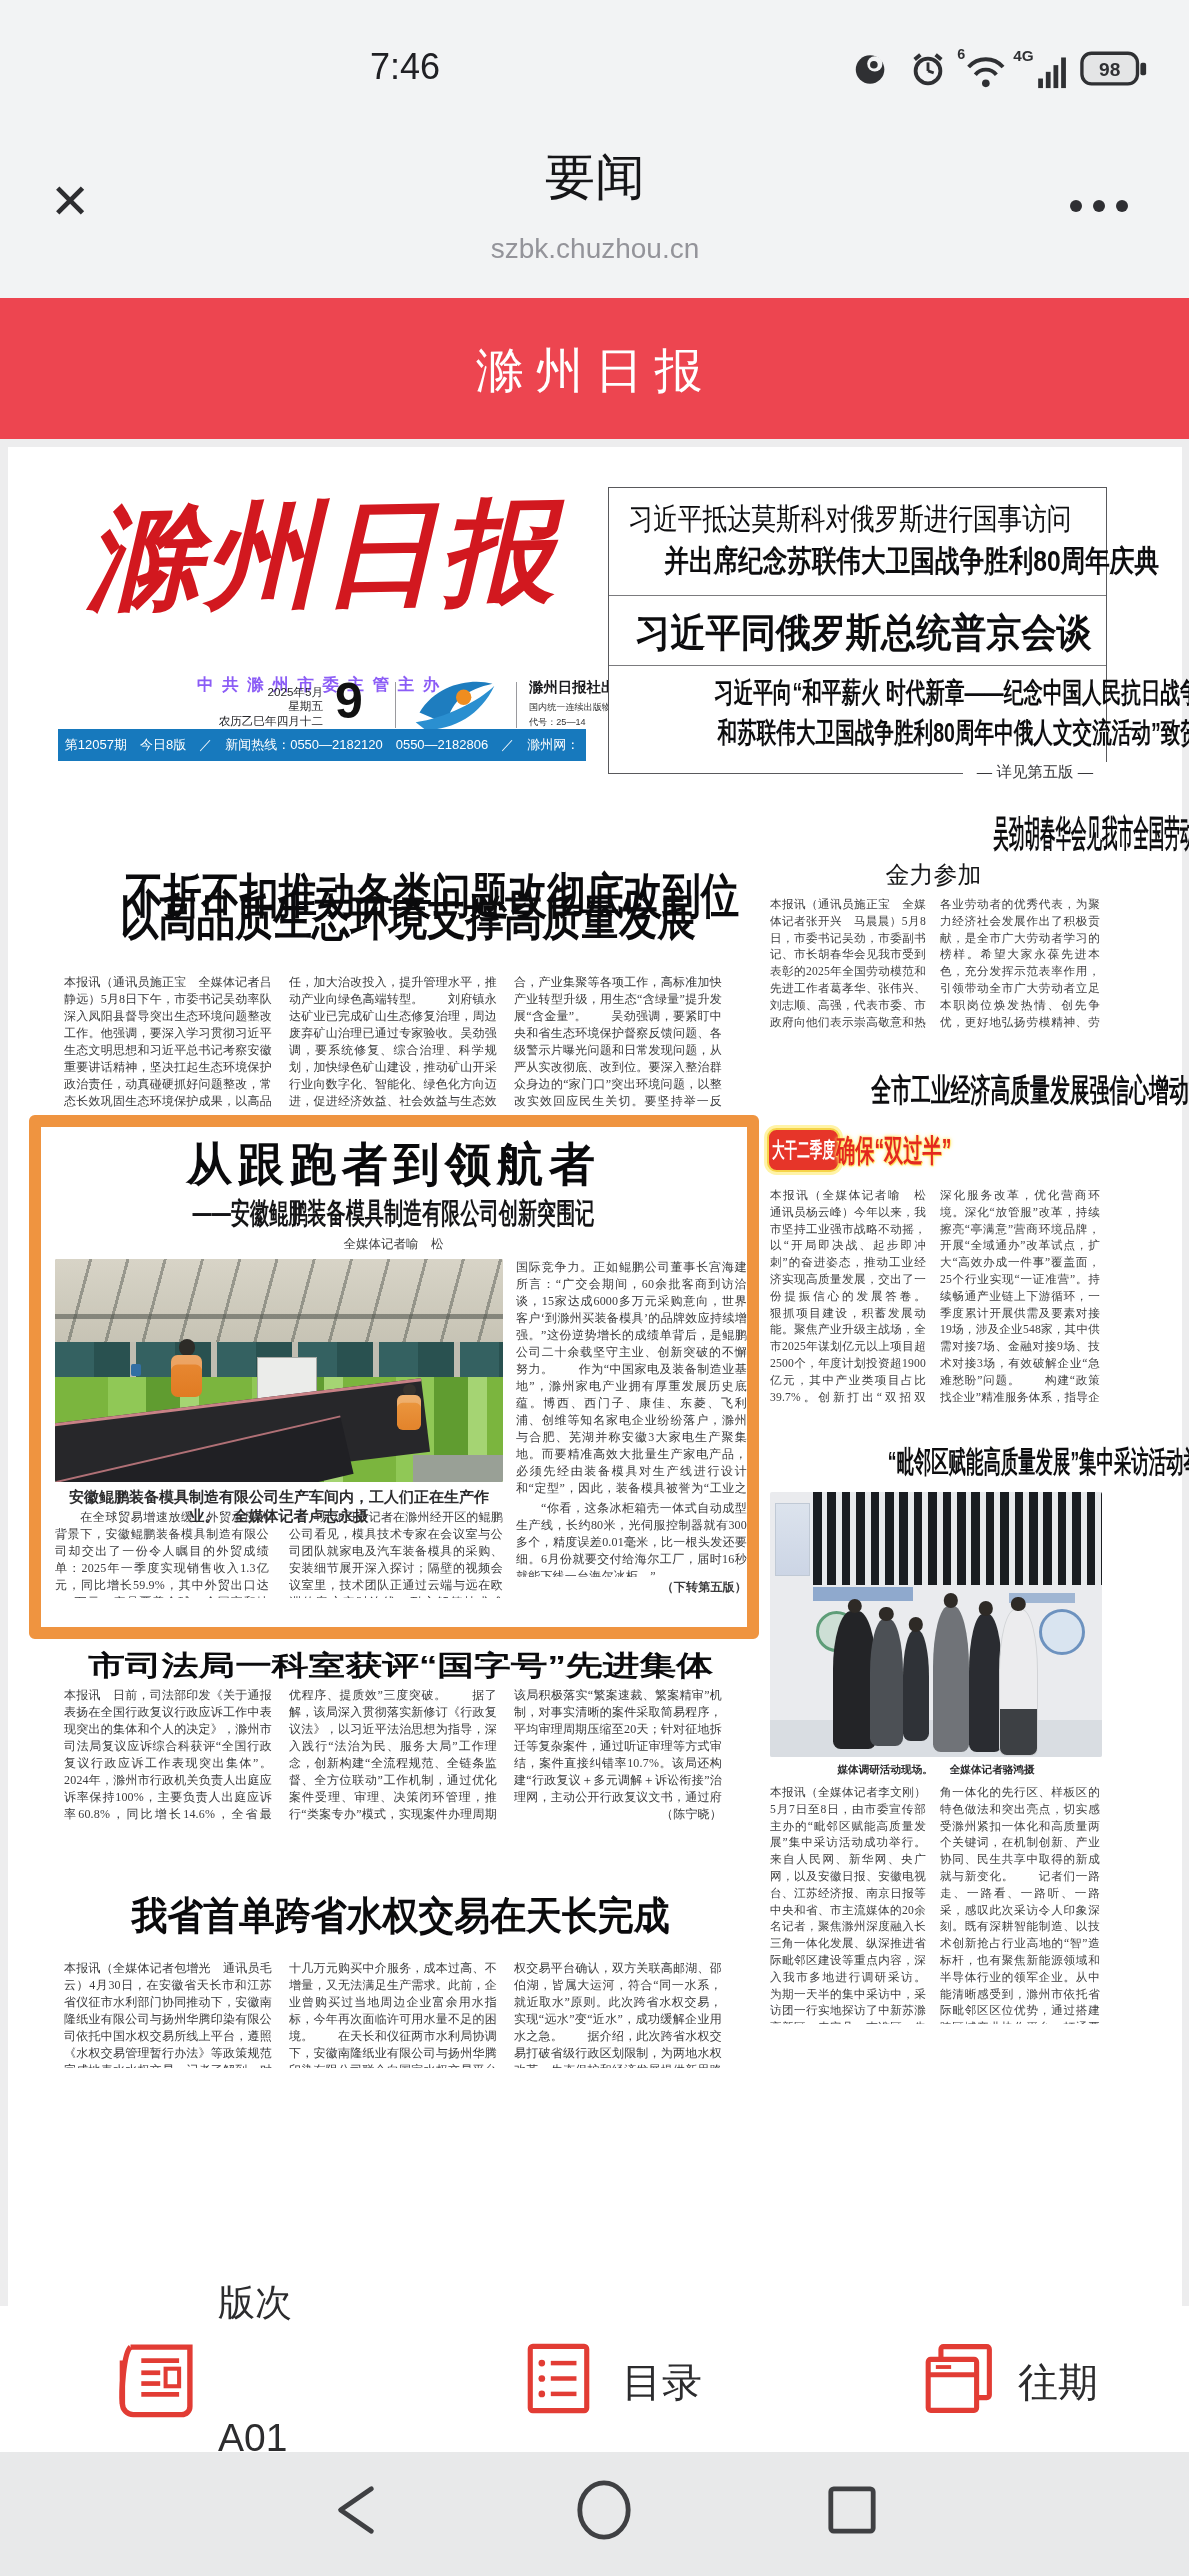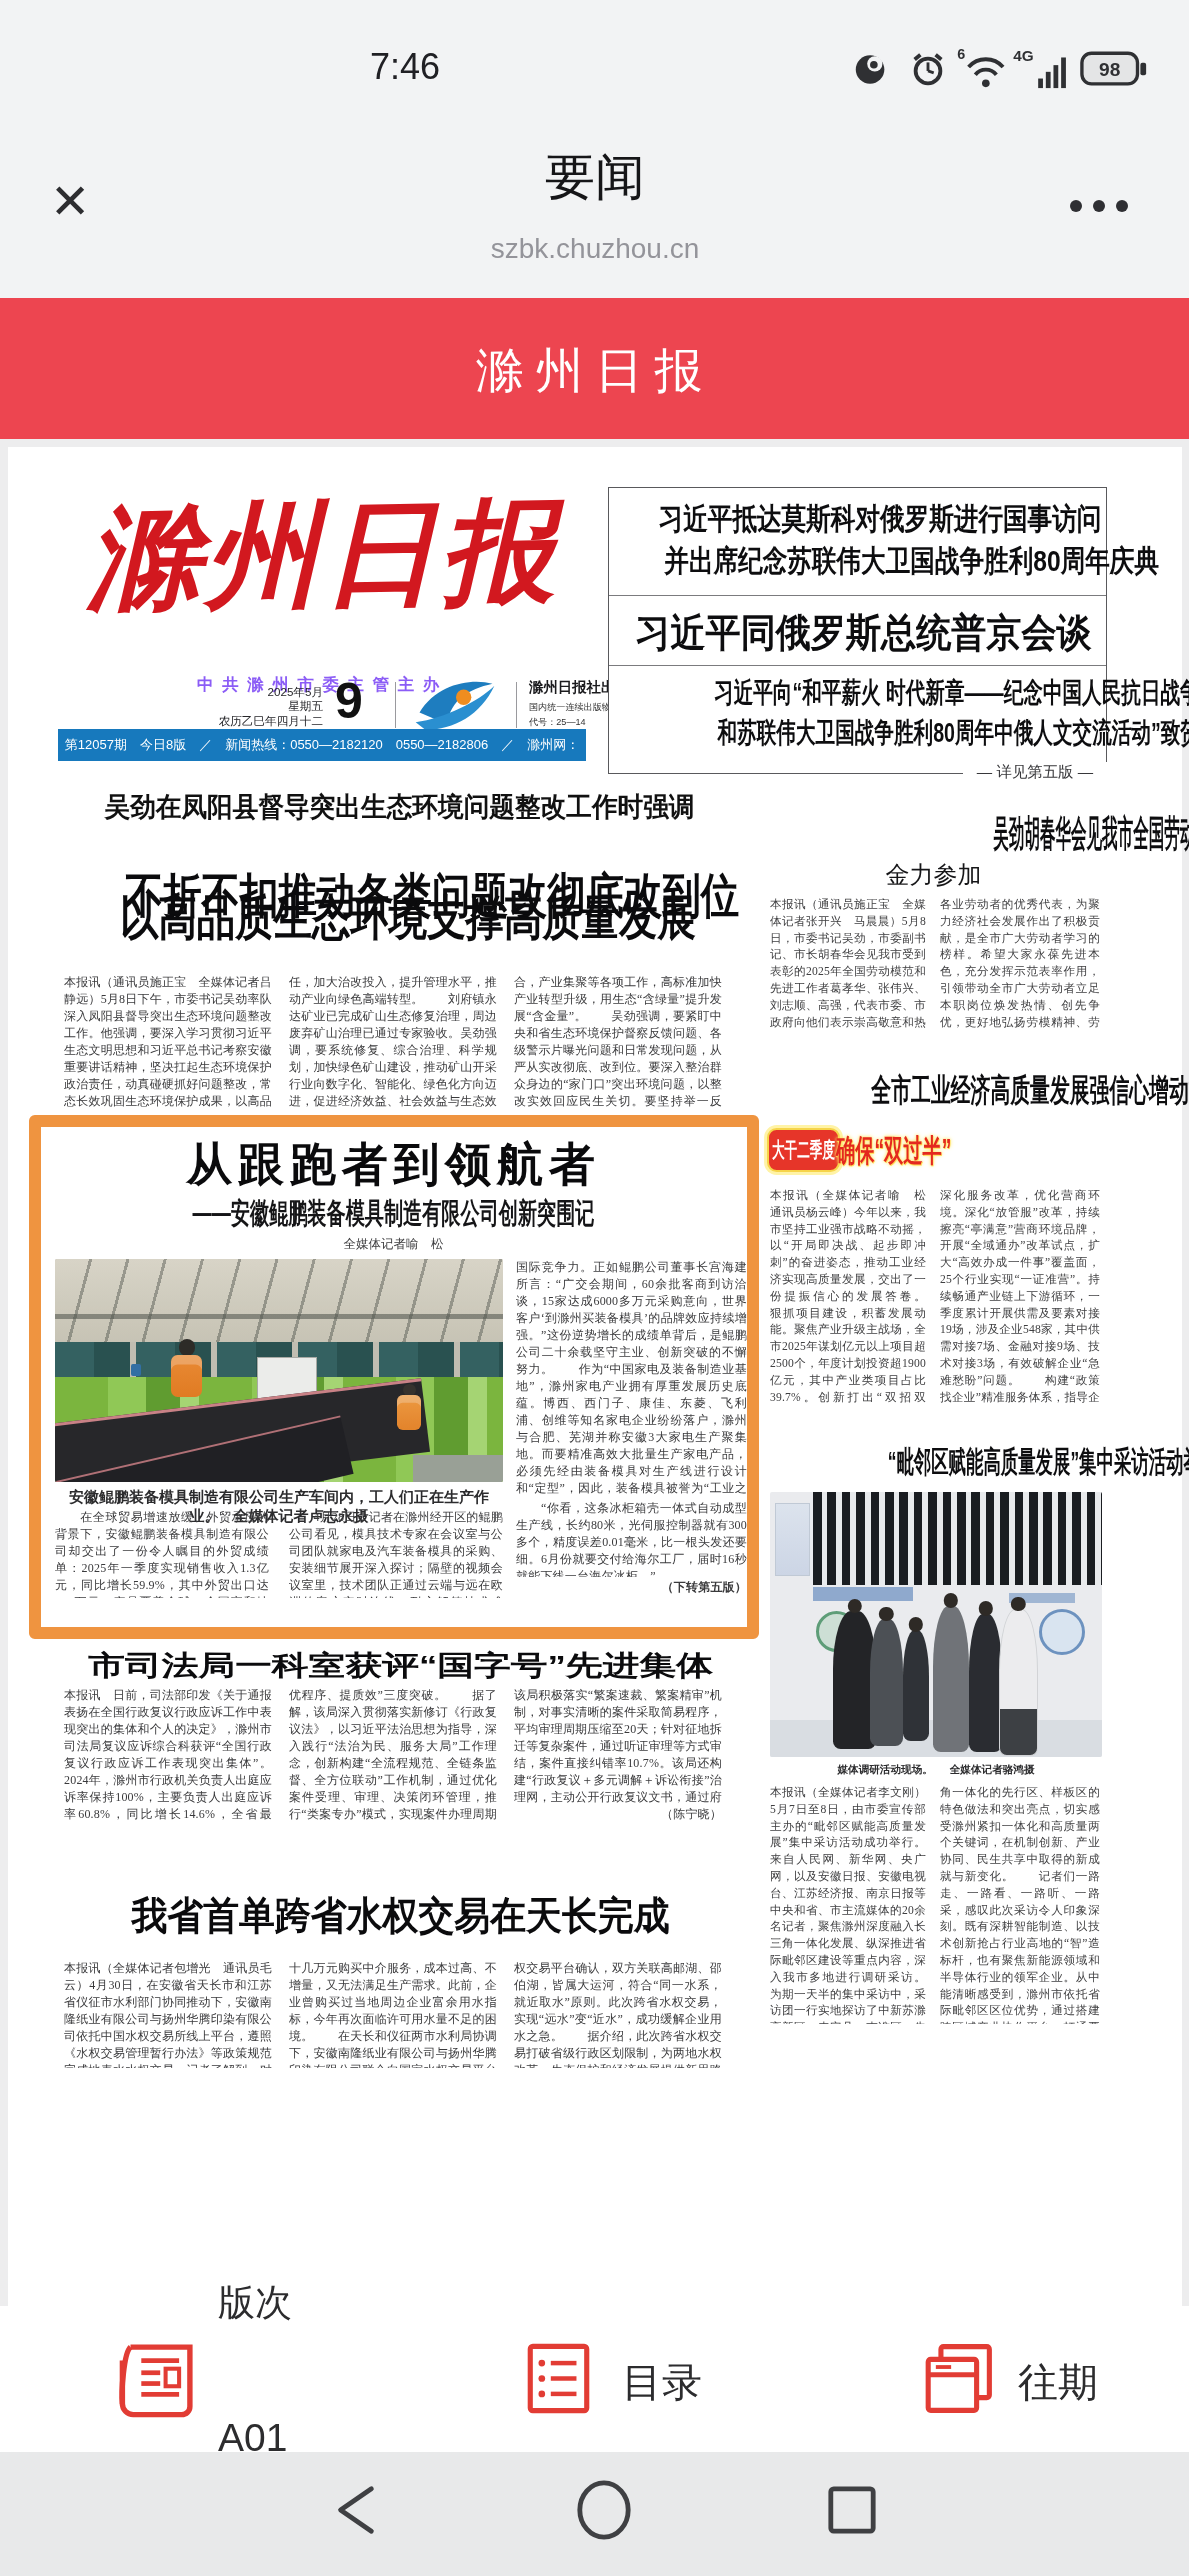--- a/index.html
+++ b/index.html
@@ -127,40 +127,37 @@
     <div style="font-size:14.4px;font-weight:bold;color:#1b1b1e;">滁州日报社出版</div>
     <div style="font-size:9.1px;color:#333;margin-top:3.9px;">国内统一连续出版物号：CN34—0012</div>
     <div style="font-size:9.1px;color:#333;margin-top:1.9px;">代号：25—14</div>
   </div>
   <div class="abs ctr" style="left:58px;top:729px;width:528px;height:32px;background:#1779bd;color:#fff;font-size:13px;line-height:32px;">第12057期　今日8版　／　新闻热线：0550—2182120　0550—2182806　／　滁州网：www.chuzhou.cn</div>
 
   <div class="abs hbox">
     <div class="hdiv" style="top:107px;"></div>
     <div class="hdiv" style="top:177px;"></div>
   </div>
-  <div class="t ctr" style="left:610px;top:499px;width:493px;font-size:30px;font-weight:700;color:#0d0d0f;text-align:center;">
+  <div class="t ctr" style="left:580px;top:499px;width:493px;font-size:30px;font-weight:400;color:#0d0d0f;text-align:center;">
     <span class="iq" style="transform:scaleX(.82);">习近平抵达莫斯科对俄罗斯进行国事访问</span>
   </div>
   <div class="t ctr" style="left:610px;top:541px;width:493px;font-size:30px;font-weight:900;color:#0d0d0f;">
     <span class="iq" style="transform:scaleX(.82);">并出席纪念苏联伟大卫国战争胜利80周年庆典</span>
   </div>
   <div class="t ctr" style="left:610px;top:606px;width:493px;font-size:39px;font-weight:900;color:#0d0d0f;">
     <span class="iq" style="transform:scaleX(.9);">习近平同俄罗斯总统普京会谈</span>
   </div>
   <div class="t ctr" style="left:610px;top:674px;width:493px;font-size:28px;font-weight:900;color:#0d0d0f;">
     <span class="iq" style="transform:scaleX(.7);">习近平向“和平薪火 时代新章——纪念中国人民抗日战争</span>
   </div>
   <div class="t ctr" style="left:610px;top:714px;width:493px;font-size:28px;font-weight:900;color:#0d0d0f;">
     <span class="iq" style="transform:scaleX(.7);">和苏联伟大卫国战争胜利80周年中俄人文交流活动”致贺信</span>
   </div>
   <div class="t" style="left:963px;top:762px;width:144px;background:#fff;font-size:15.4px;color:#37373a;text-align:center;">— 详见第五版 —</div>
 
-  <div class="t ctr" style="left:48px;top:789px;width:703px;font-size:27px;font-weight:700;color:#111;">
-    <span class="iq" style="transform:scaleX(.95);">吴劲在凤阳县督导突出生态环境问题整改工作时强调</span>
-  </div>
   <div class="t ctr" style="left:48px;top:864px;width:703px;font-size:48px;font-weight:900;color:#0b0b0d;">
     <span class="iq" style="transform:scaleX(.8);">不折不扣推动各类问题改彻底改到位</span>
   </div>
   <div class="t ctr" style="left:48px;top:886px;width:703px;font-size:48px;font-weight:900;color:#0b0b0d;">
     <span class="iq" style="transform:scaleX(.8);">以高品质生态环境支撑高质量发展</span>
   </div>
   <div class="bodycol" style="left:64px;top:974px;width:208px;height:133px;">本报讯（通讯员施正宝　全媒体记者吕静远）5月8日下午，市委书记吴劲率队深入凤阳县督导突出生态环境问题整改工作。他强调，要深入学习贯彻习近平生态文明思想和习近平总书记考察安徽重要讲话精神，坚决扛起生态环境保护政治责任，动真碰硬抓好问题整改，常态长效巩固生态环境保护成果，以高品质生态环境支撑高质量发展。市领导杨甫祥、黄毅平等参加。</div>
   <div class="bodycol" style="left:289px;top:974px;width:208px;height:133px;">任，加大治改投入，提升管理水平，推动产业向绿色高端转型。　　刘府镇永达矿业已完成矿山生态修复治理，周边废弃矿山治理已通过专家验收。吴劲强调，要系统修复、综合治理、科学规划，加快绿色矿山建设，推动矿山开采行业向数字化、智能化、绿色化方向迈进，促进经济效益、社会效益与生态效益的协同提升。　　来到西泉镇腾亮水泥厂内，吴劲一行详细询问该镇建材加工行业环保问题整改情况。</div>
   <div class="bodycol" style="left:514px;top:974px;width:208px;height:133px;">合，产业集聚等各项工作，高标准加快产业转型升级，用生态“含绿量”提升发展“含金量”。　　吴劲强调，要紧盯中央和省生态环境保护督察反馈问题、各级警示片曝光问题和日常发现问题，从严从实改彻底、改到位。要深入整治群众身边的“家门口”突出环境问题，以整改实效回应民生关切。要坚持举一反三，建立健全清单化闭环式工作机制，做到解决一个问题、完善一套制度、堵塞一批漏洞。</div>
 

